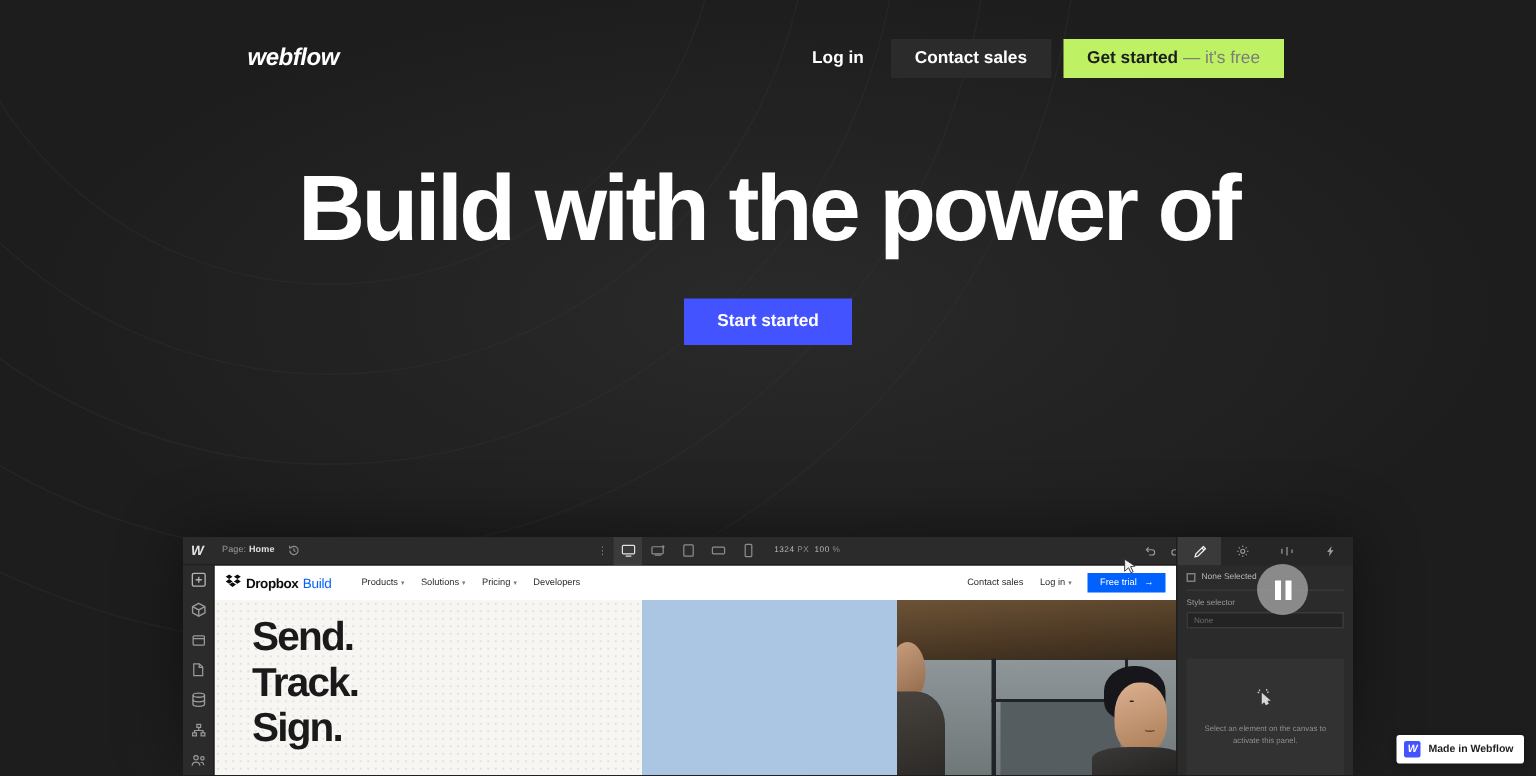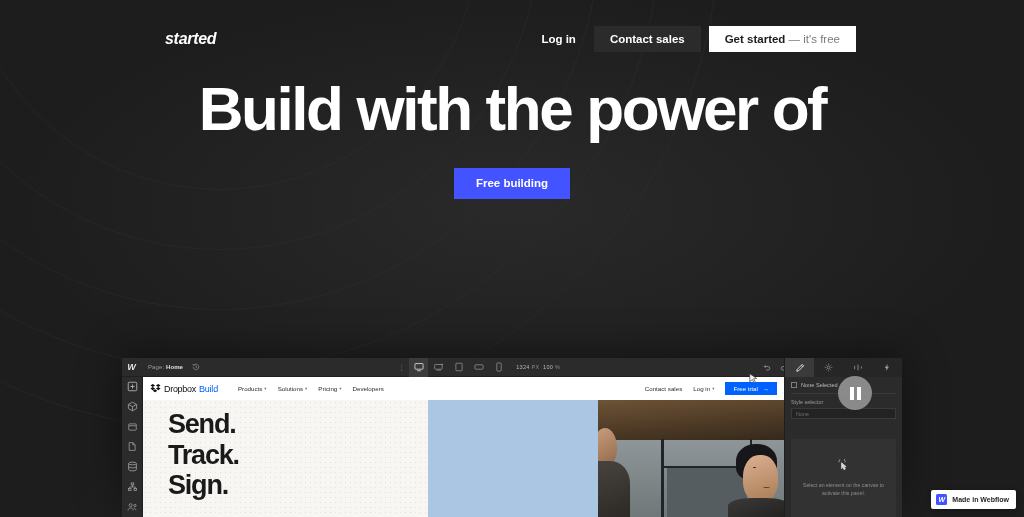--- a/index.html
+++ b/index.html
@@ -51,30 +51,30 @@
   .nav-login {
     color:#fff; font-size:11.5px; font-weight:bold;
     padding:0 18px; line-height:26px; text-decoration:none;
   }
   .btn-contact {
     background:#2b2b2b; color:#fff; font-size:11.5px; font-weight:bold;
     padding:0 16px; height:26px; line-height:26px; border:none; cursor:pointer;
     font-family:inherit;
   }
   .btn-getstarted {
-    background:#ffffff; color:#1d1d1d; font-size:11.5px; font-weight:bold;
+    background:#bef264; color:#1d1d1d; font-size:11.5px; font-weight:bold;
     padding:0 16px; height:26px; line-height:26px; border:none; cursor:pointer;
     margin-left:8px; font-family:inherit; white-space:nowrap;
   }
   .btn-getstarted .free { color:#7b7b7b; font-weight:normal; }
 
   
   .hero { position:absolute; top:0; left:0; right:0; text-align:center; z-index:15; }
   .hero h1 {
-    margin-top:78px;
+    margin-top:109px;
     color:#fff; font-size:62px; line-height:1.0; font-weight:bold;
     letter-spacing:-2.4px;
   }
   .hero h1 .l2 { display:block; margin-top:11px; }
   .hero p.sub {
     margin:28px auto 0; width:430px;
     color:#d5d5d5; font-size:11.8px; line-height:1.62; font-weight:500;
   }
   .btn-start {
     display:inline-block; margin-top:28px;
@@ -137,21 +137,21 @@
   
   .canvas {
     position:absolute; left:21px; top:19px; right:118px; bottom:0;
     background:#1e1e1e; overflow:hidden;
   }
   .site-nav {
     position:absolute; top:0; left:0; right:0; height:23px;
     background:#fff; display:flex; align-items:center; padding:0 7px;
   }
   .dbx-logo { display:flex; align-items:center; gap:3px; }
-  .dbx-name { font-size:9px; font-weight:normal; color:#0d0d0d; letter-spacing:-0.3px; }
+  .dbx-name { font-size:9px; font-weight:bold; color:#0d0d0d; letter-spacing:-0.3px; }
   .dbx-sign { font-size:9px; font-weight:500; color:#0061fe; letter-spacing:-0.2px; }
   .snav-items { display:flex; align-items:center; gap:11px; margin-left:20px; }
   .snav-item { font-size:6.2px; color:#2b2b2b; display:flex; align-items:center; gap:2px; white-space:nowrap;}
   .chev { font-size:4.5px; color:#7a7a7a; }
   .snav-right { margin-left:auto; display:flex; align-items:center; gap:11px; }
   .btn-freetrial {
     background:#0061fe; color:#fff; font-size:6.2px; font-weight:500;
     padding:0 8px; height:13px; line-height:13px; display:flex; align-items:center; gap:5px;
     white-space:nowrap;
   }
@@ -246,36 +246,36 @@
     <div class="arc a1"></div>
       <div class="arc a2"></div>
       <div class="arc a3"></div>
     <div class="arc a4"></div>
       <div class="arc a5"></div>
   </div>
   <div class="bg-vignette"></div>
   <div class="bg-glow-bottom"></div>
 
   <div class="topnav">
-    <div class="brand">started</div>
+    <div class="brand">webflow</div>
     <div class="nav-right">
       <a class="nav-login" href="#">Log in</a>
       <button class="btn-contact">Contact sales</button>
       <button class="btn-getstarted">
         <span>Get started</span>
         <span class="free">— it's free</span>
       </button>
     </div>
   </div>
 
   <div class="hero">
     <h1>
       <span class="l1">Build with the power of</span>
     </h1>
-    <button class="btn-start">Free building</button>
+    <button class="btn-start">Start started</button>
   </div>
 
   <div class="designer">
 
     <div class="dtoolbar">
       <div class="wlogo">W</div>
       <div class="page-label">
         <span>Page:</span>
         <b>Home</b>
       </div>

